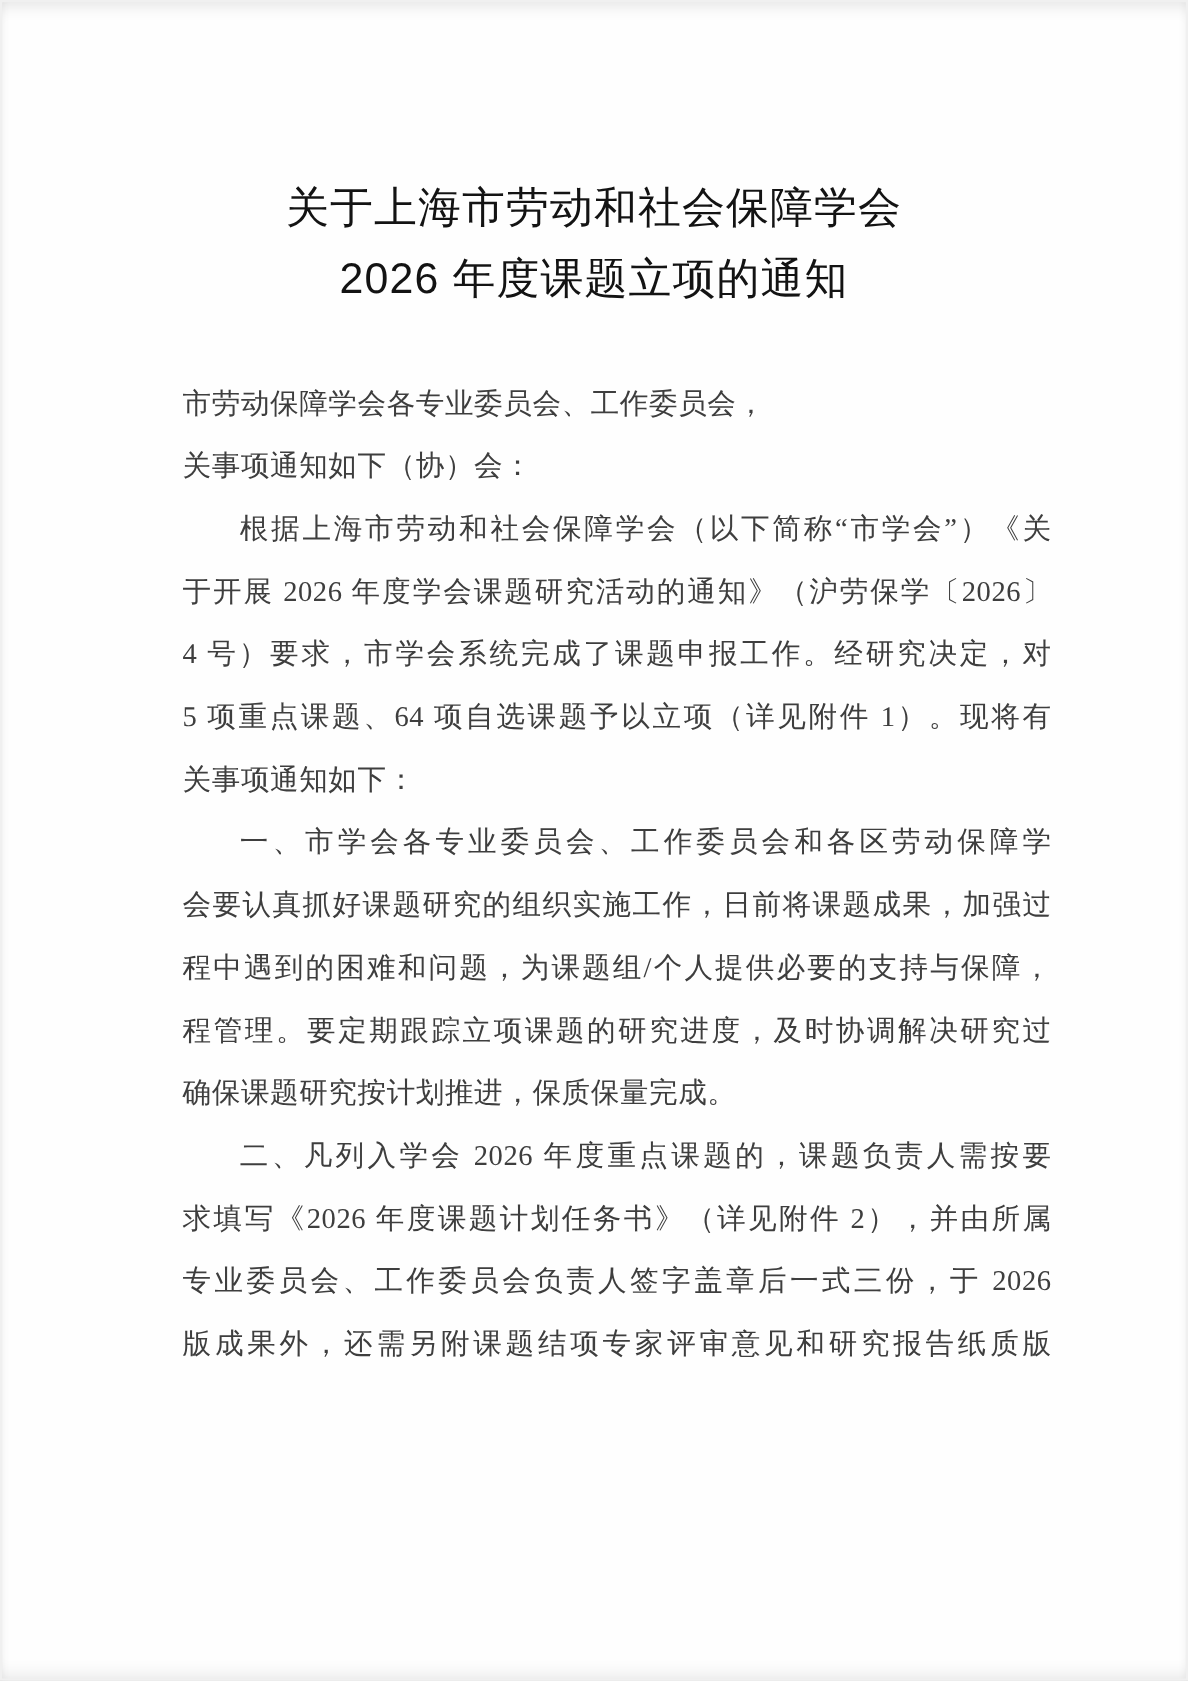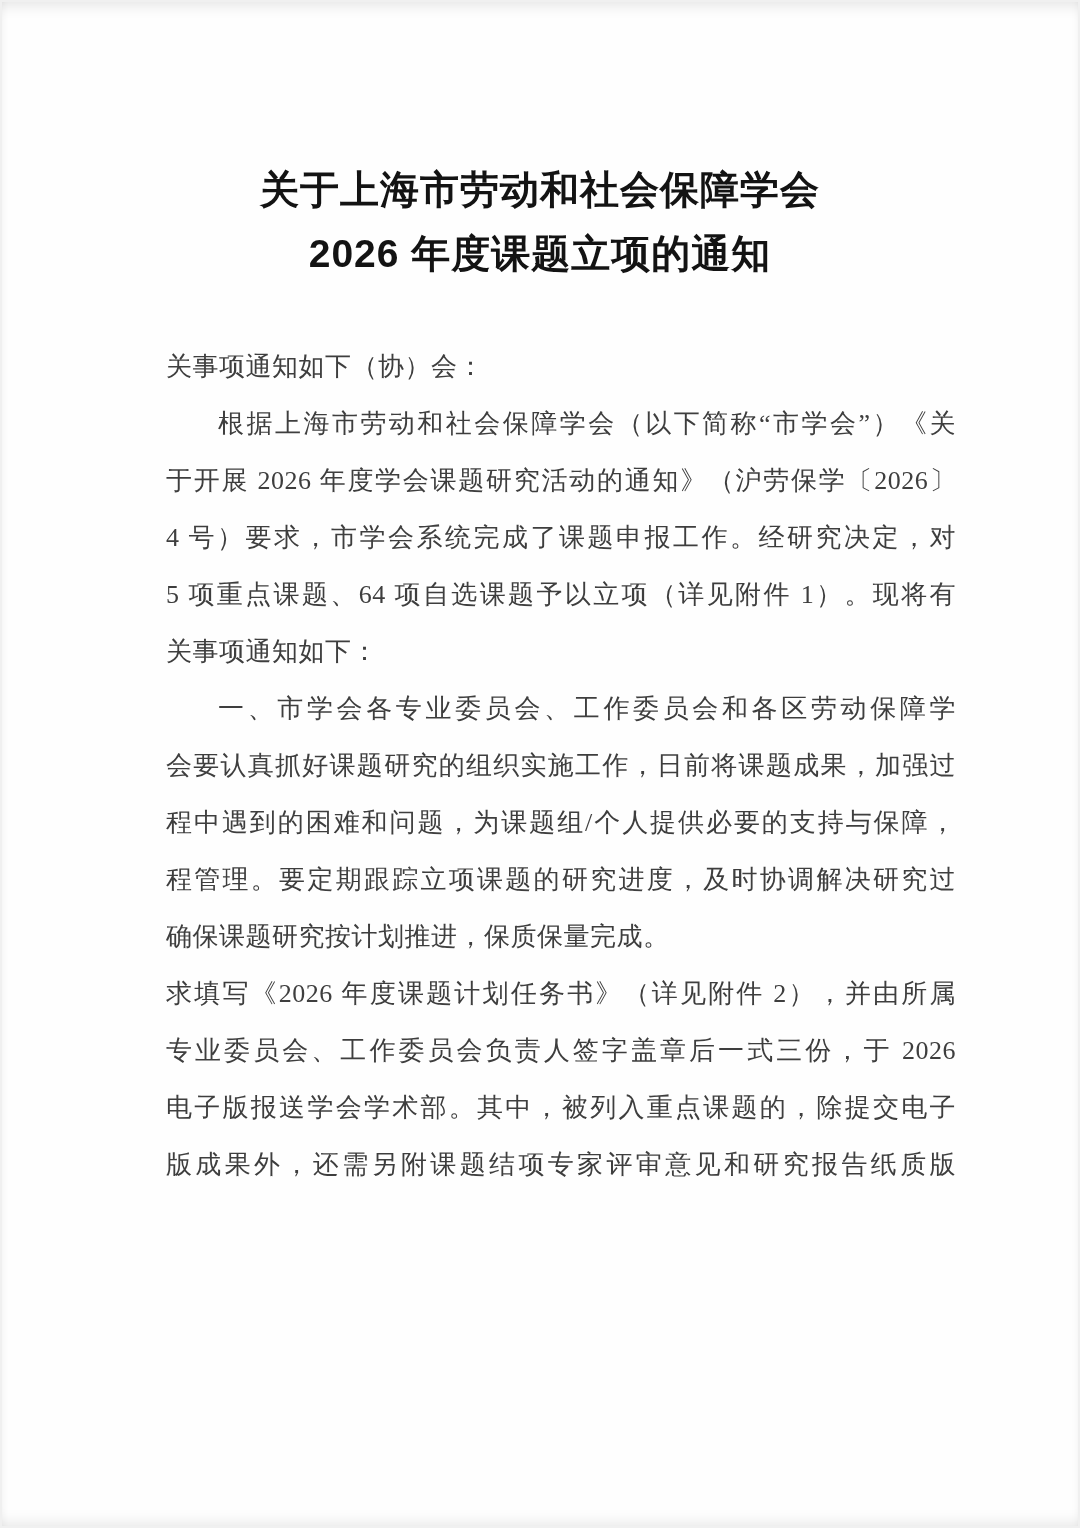--- a/index.html
+++ b/index.html
@@ -22,21 +22,21 @@
       inset -8px 0 10px -8px rgba(0,0,0,0.08);
     font-family: "Liberation Serif", serif;
   }
   .doc-title {
     position: absolute;
     left: 0;
     right: 0;
     top: 158px;
     text-align: center;
     font-family: "Liberation Sans", sans-serif;
-    font-weight: 700;
+    font-weight: 400;
     font-size: 39px;
     line-height: 64px;
     color: #131313;
     letter-spacing: 1px;
   }
   .doc-body {
     position: absolute;
     left: 166px;
     top: 338px;
     width: 790px;
@@ -64,30 +64,31 @@
 <body>
 
 <div class="photo">
 
   <div class="doc-title">
     <div>关于上海市劳动和社会保障学会</div>
     <div>2026 年度课题立项的通知</div>
   </div>
 
   <div class="doc-body">
+    <div class="ln">市劳动保障学会各专业委员会、工作委员会，</div>
     <div class="ln">关事项通知如下（协）会：</div>
     <div class="ln indent fill">根据上海市劳动和社会保障学会（以下简称“市学会”）《关</div>
     <div class="ln fill">于开展 2026 年度学会课题研究活动的通知》（沪劳保学〔2026〕</div>
     <div class="ln fill">4 号）要求，市学会系统完成了课题申报工作。经研究决定，对</div>
     <div class="ln fill">5 项重点课题、64 项自选课题予以立项（详见附件 1）。现将有</div>
     <div class="ln">关事项通知如下：</div>
     <div class="ln indent fill">一、市学会各专业委员会、工作委员会和各区劳动保障学（协）</div>
     <div class="ln fill">会要认真抓好课题研究的组织实施工作，日前将课题成果，加强过</div>
     <div class="ln fill">程中遇到的困难和问题，为课题组/个人提供必要的支持与保障，</div>
     <div class="ln fill">程管理。要定期跟踪立项课题的研究进度，及时协调解决研究过</div>
     <div class="ln">确保课题研究按计划推进，保质保量完成。</div>
+    <div class="ln indent fill">二、凡列入学会 2026 年度重点课题的，课题负责人需按要</div>
     <div class="ln fill">求填写《2026 年度课题计划任务书》（详见附件 2），并由所属</div>
     <div class="ln fill">专业委员会、工作委员会负责人签字盖章后一式三份，于 2026</div>
-    <div class="ln fill">电子版报送学会学术部。其中，被列入重点课题的，除提交电子</div>
     <div class="ln fill">版成果外，还需另附课题结项专家评审意见和研究报告纸质版</div>
   </div>
 
 </div>
 
 </body></html>

